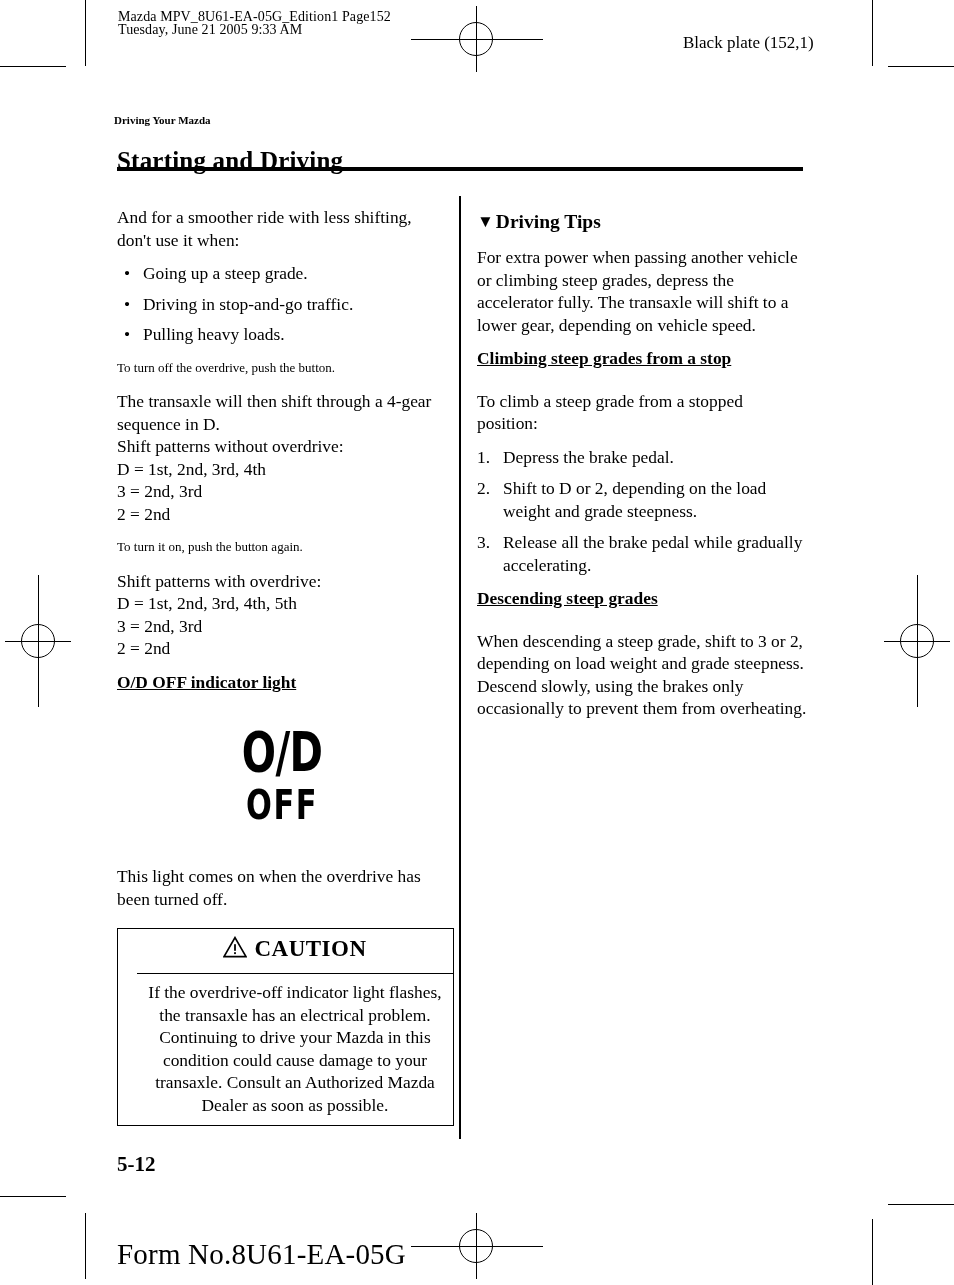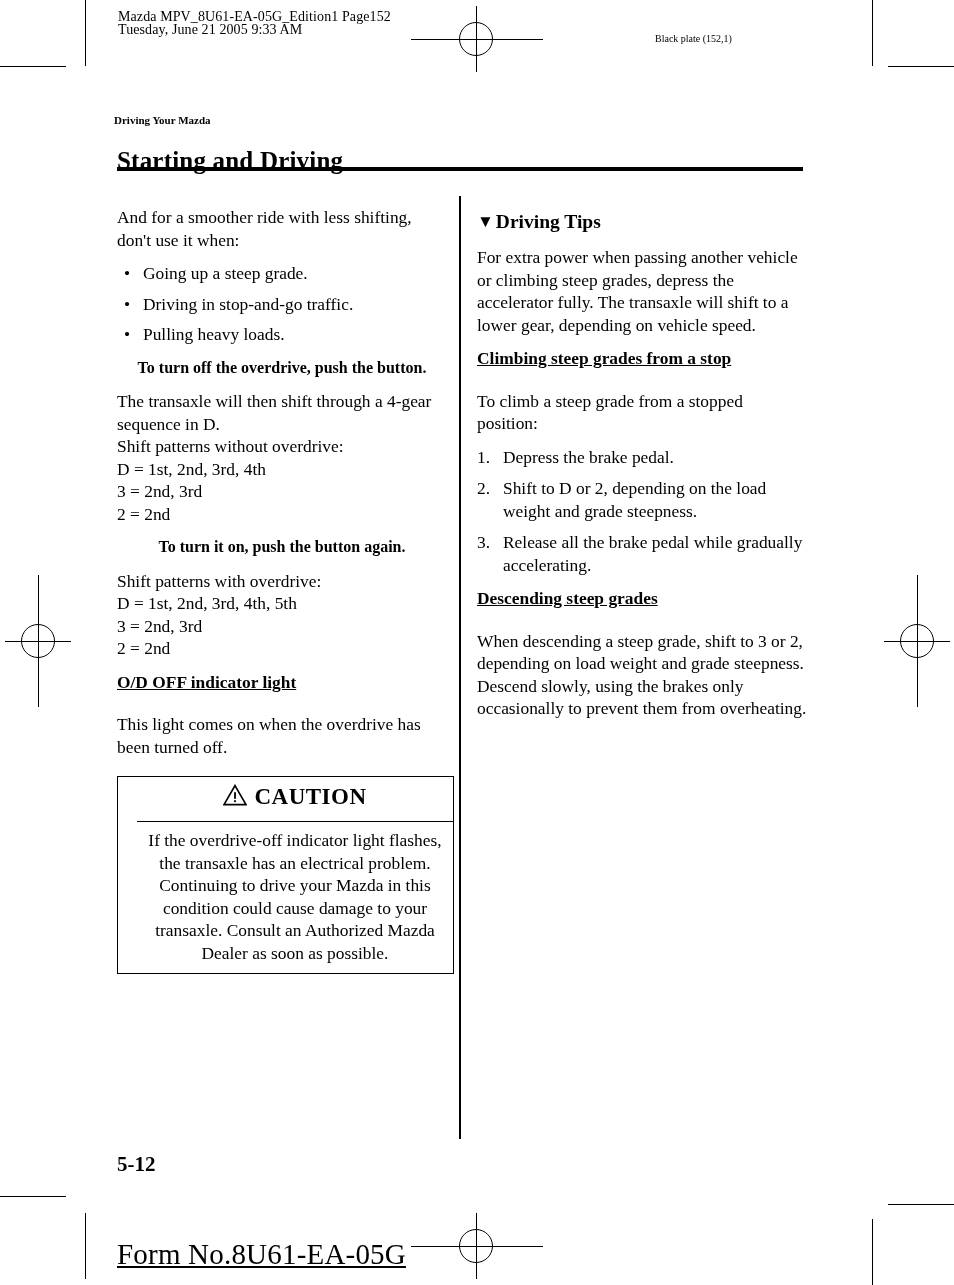--- a/index.html
+++ b/index.html
@@ -40,23 +40,23 @@
     position: absolute;
     left: 118px;
     top: 10px;
     font-size: 14px;
     line-height: 13px;
     white-space: pre-line;
     letter-spacing: .1px;
   }
   .black-plate {
     position: absolute;
-    left: 655px;
+    left: 683px;
     top: 33px;
-    font-size: 10px;
+    font-size: 17px;
   }
 
   
   .section-eyebrow {
     position: absolute;
     left: 114px;
     top: 114px;
     font-size: 11px;
     font-weight: bold;
   }
@@ -97,24 +97,23 @@
 
   p.body {
     margin: 0 0 11px 0;
     font-size: 17.4px;
     line-height: 22.5px;
   }
   p.body.pre { white-space: pre-line; }
 
   h4.run-in {
     margin: 0 0 11px 0;
-    font-size: 16px;
-    line-height: 22.5px;
-    font-weight: bold;
-    text-align: center;
+    font-size: 13px;
+    line-height: 22.5px;
+    font-weight: normal;
   }
   h4.underlined {
     margin: 0 0 10px 0;
     font-size: 17.4px;
     line-height: 22.5px;
     font-weight: bold;
     text-decoration: underline;
     display: inline-block;
   }
   .ul-wrap { margin: 0 0 10px 0; }
@@ -228,21 +227,20 @@
     top: 1152px;
     font-size: 21px;
     font-weight: bold;
   }
   .form-no {
     position: absolute;
     left: 117px;
     top: 1238px;
     font-size: 29px;
     letter-spacing: .2px;
-    text-decoration: underline;
   }
 </style>
 </head>
 <body>
 
 <div id="page">
 
   <div class="crop-line crop-v" style="left:85px; top:0; height:66px;"></div>
   <div class="crop-line crop-h" style="left:0; top:66px; width:66px;"></div>
 
@@ -318,20 +316,24 @@
     <h4 class="run-in">To turn it on, push the button again.</h4>
     <p class="body pre">Shift patterns with overdrive:
 D = 1st, 2nd, 3rd, 4th, 5th
 3 = 2nd, 3rd
 2 = 2nd</p>
 
     <div class="ul-wrap">
       <h4 class="underlined">O/D OFF indicator light</h4>
     </div>
 
+    <div class="indicator-figure">
+      <span class="od-line1">O/D</span>
+      <span class="od-line2">OFF</span>
+    </div>
 
     <p class="body">This light comes on when the overdrive has been turned off.</p>
 
     <div class="caution-box">
       <div class="caution-head">
         <span class="warn-tri">
           <svg width="24" height="22" viewBox="0 0 24 22" aria-hidden="true">
             <polygon points="12,1.6 23,20.6 1,20.6" fill="none" stroke="#000" stroke-width="1.7" stroke-linejoin="miter"></polygon>
             <rect x="11.1" y="8.2" width="1.8" height="6.6" fill="#000"></rect>
             <rect x="11.1" y="16.2" width="1.8" height="1.9" fill="#000"></rect>

